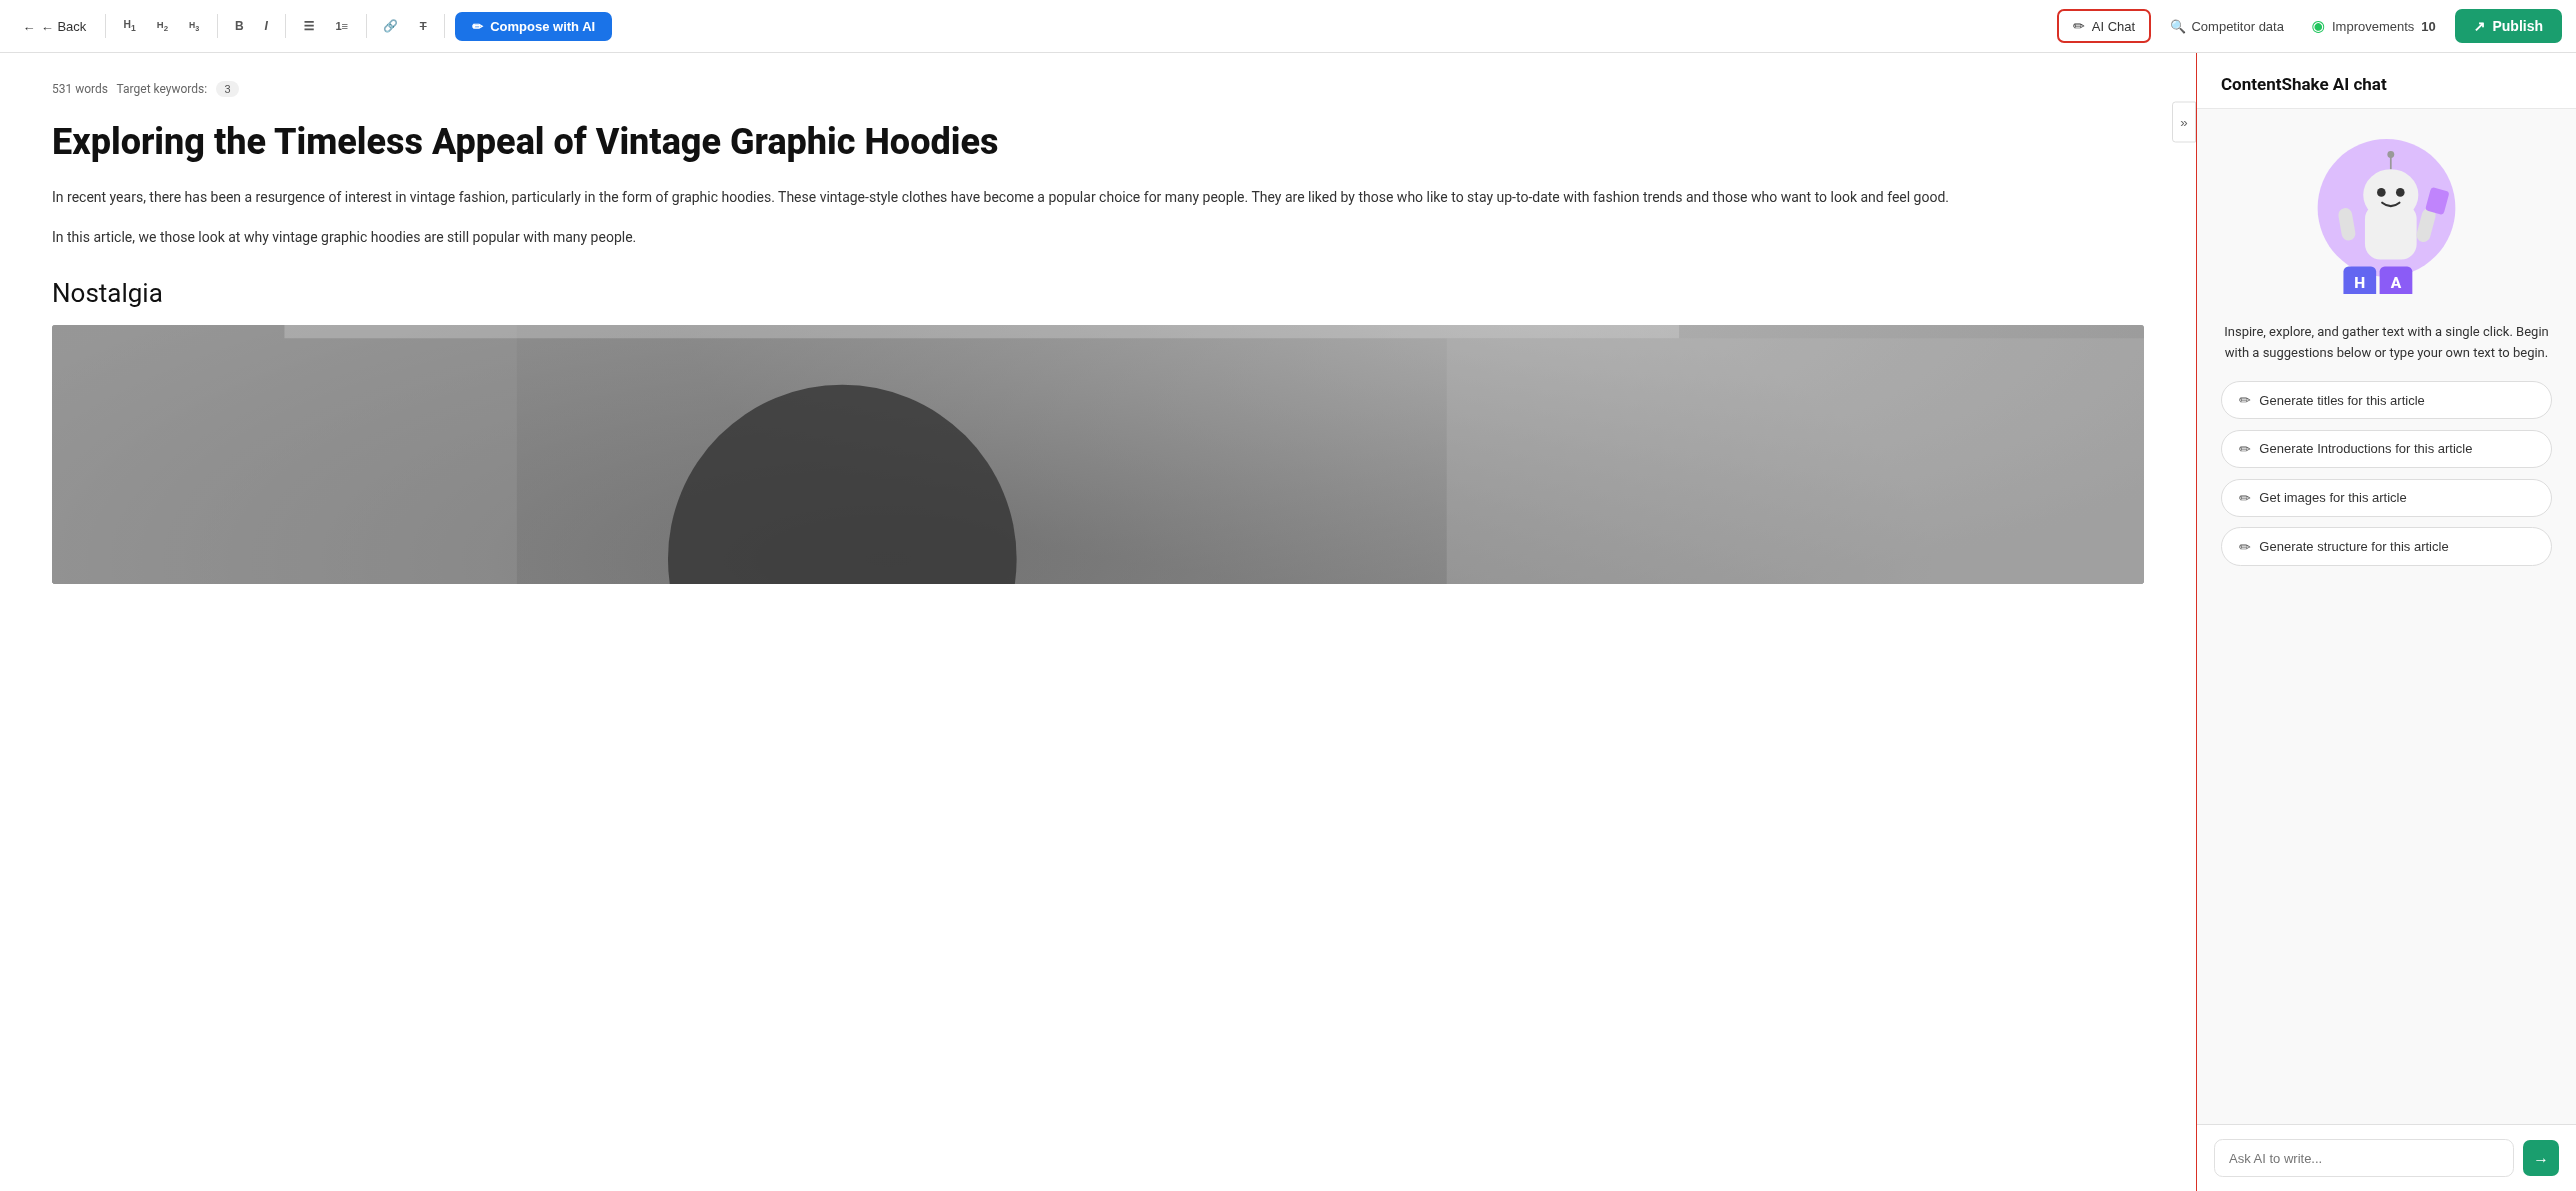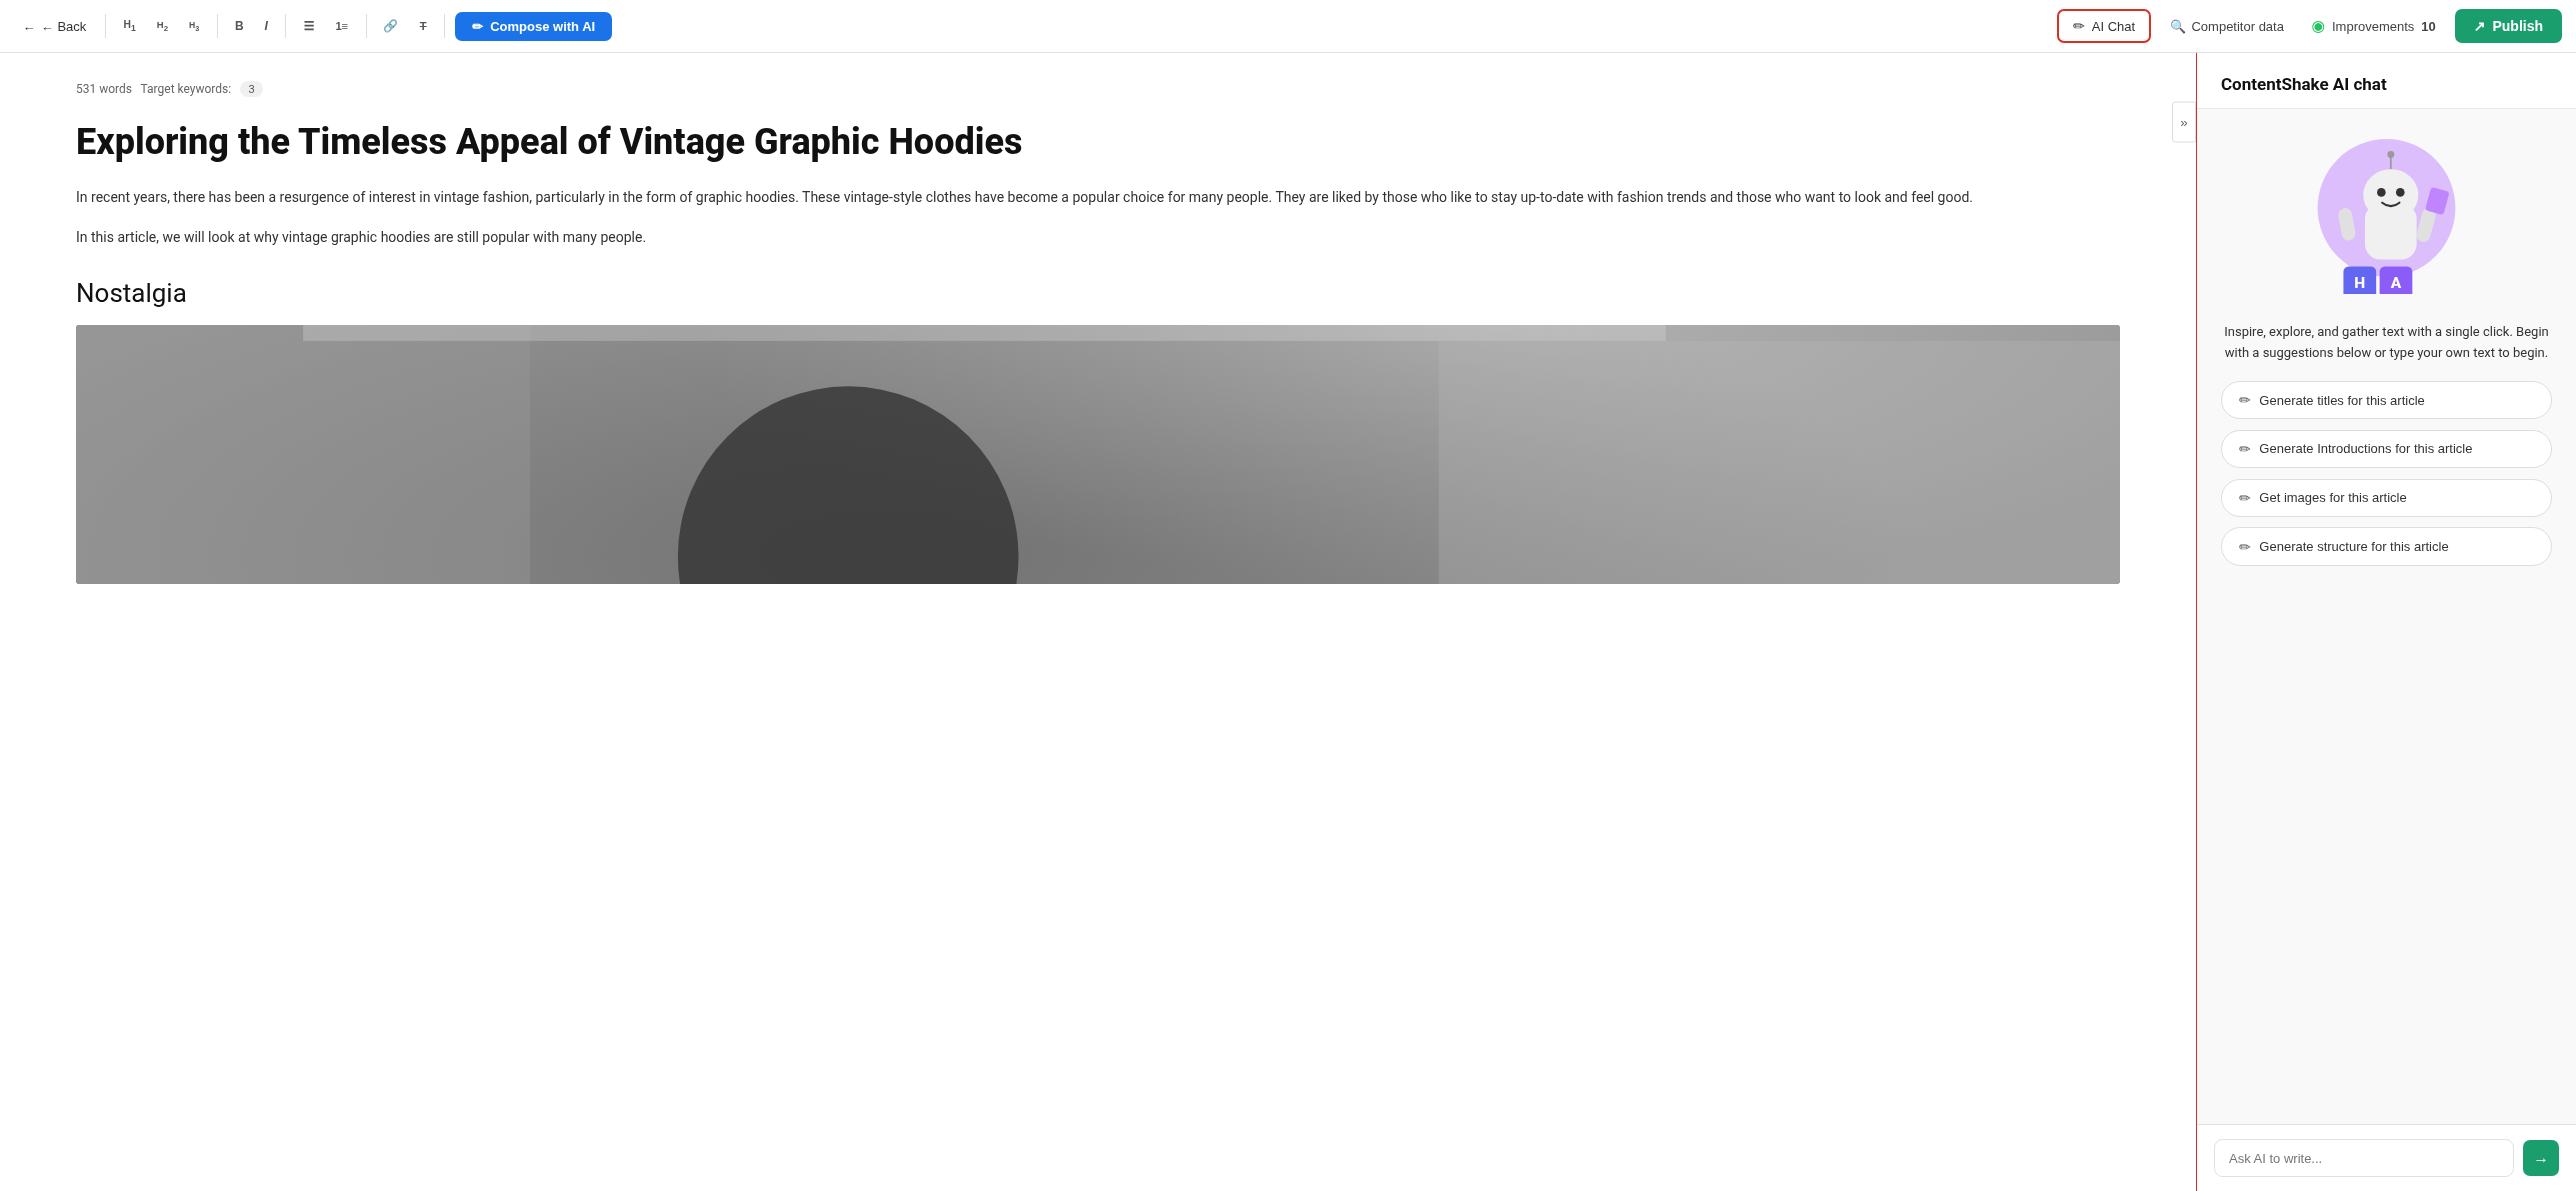--- a/index.html
+++ b/index.html
@@ -77,21 +77,21 @@
     
     .main-layout {
       display: flex;
       height: calc(100vh - 53px);
     }
 
     
     .editor-area {
       flex: 1;
       overflow-y: auto;
-      padding: 28px 76px;
+      padding: 28px 52px;
       background: #fff;
     }
 
     .word-count-bar {
       display: flex; align-items: center; gap: 8.6px;
       font-size: 12px; color: #666; margin-bottom: 24px;
     }
     .keyword-badge {
       background: #f0f0f0; border-radius: 17px;
       padding: 1.7px 8.6px; font-size: 11.2px; color: #555;
@@ -312,21 +312,21 @@
     <div class="word-count-bar">
       <span>531 words</span>
       <span>Target keywords:</span>
       <span class="keyword-badge">3</span>
     </div>
 
     <h1 class="article-title">Exploring the Timeless Appeal of Vintage Graphic Hoodies</h1>
 
     <p class="article-body">In recent years, there has been a resurgence of interest in vintage fashion, particularly in the form of graphic hoodies. These vintage-style clothes have become a popular choice for many people. They are liked by those who like to stay up-to-date with fashion trends and those who want to look and feel good.</p>
 
-    <p class="article-body">In this article, we will look at why vintage graphic hoodies are still popular with many people.</p>
+    <p class="article-body">In this article, we those look at why vintage graphic hoodies are still popular with many people.</p>
 
     <h2 class="article-h2">Nostalgia</h2>
 
     <div class="article-image">
       <div class="photo-sim">
         
         <svg width="100%" height="100%" viewBox="0 0 900 300" xmlns="http://www.w3.org/2000/svg" preserveAspectRatio="xMidYMid slice">
           <defs>
             <radialGradient id="grad1" cx="40%" cy="65%" r="50%">
               <stop offset="0%" stop-color="#444"></stop>

